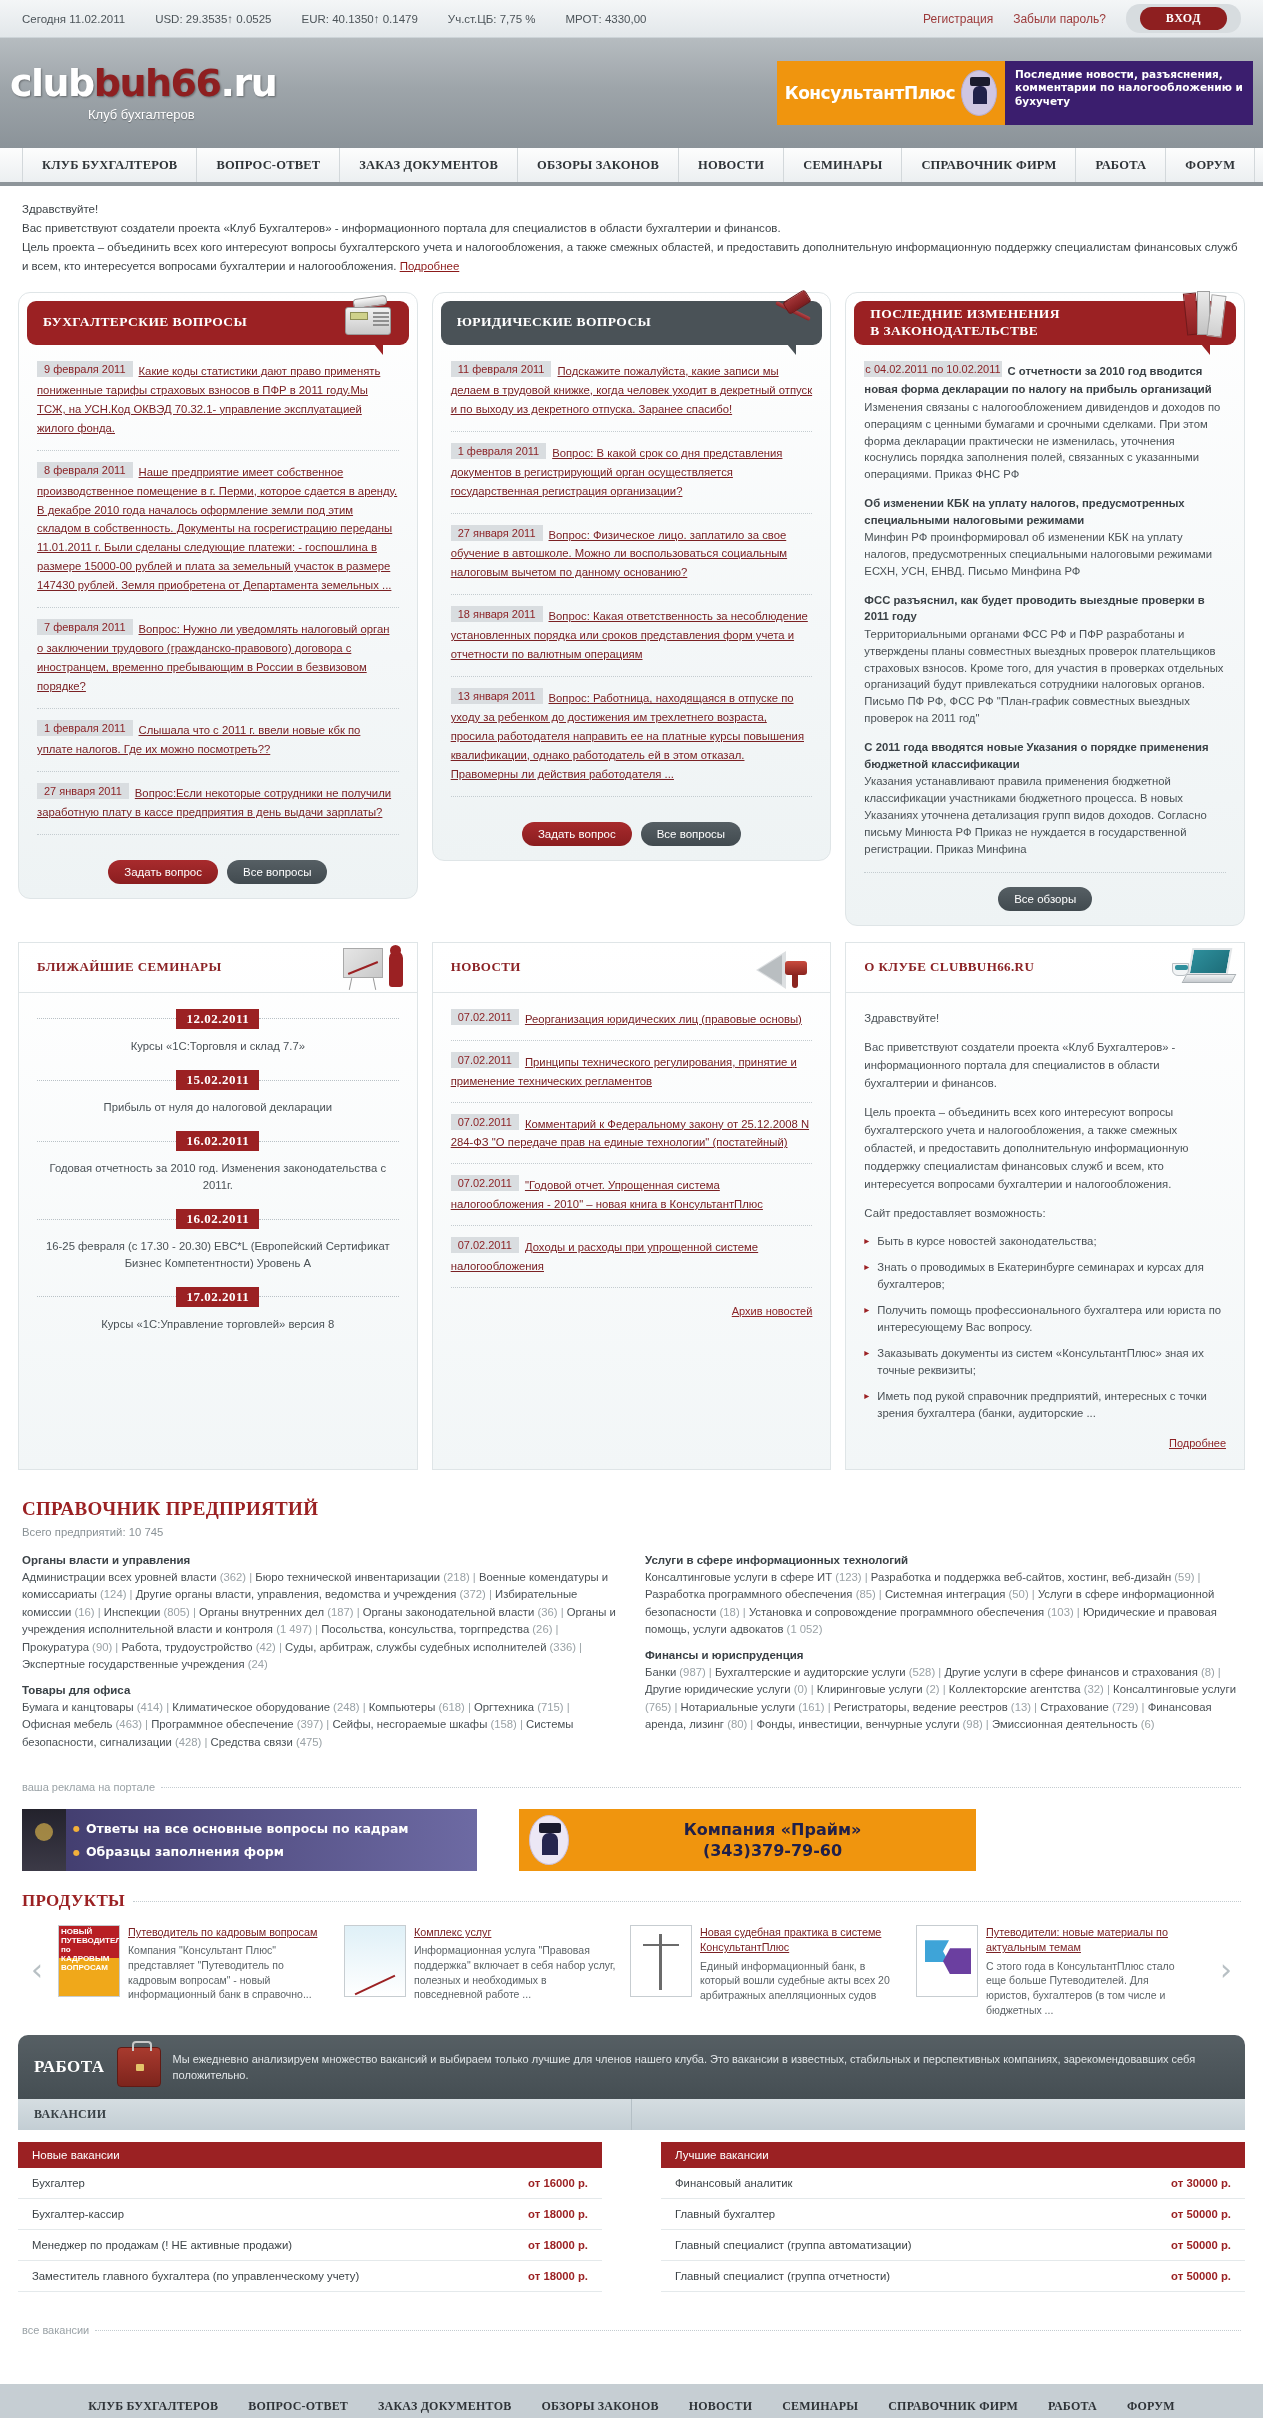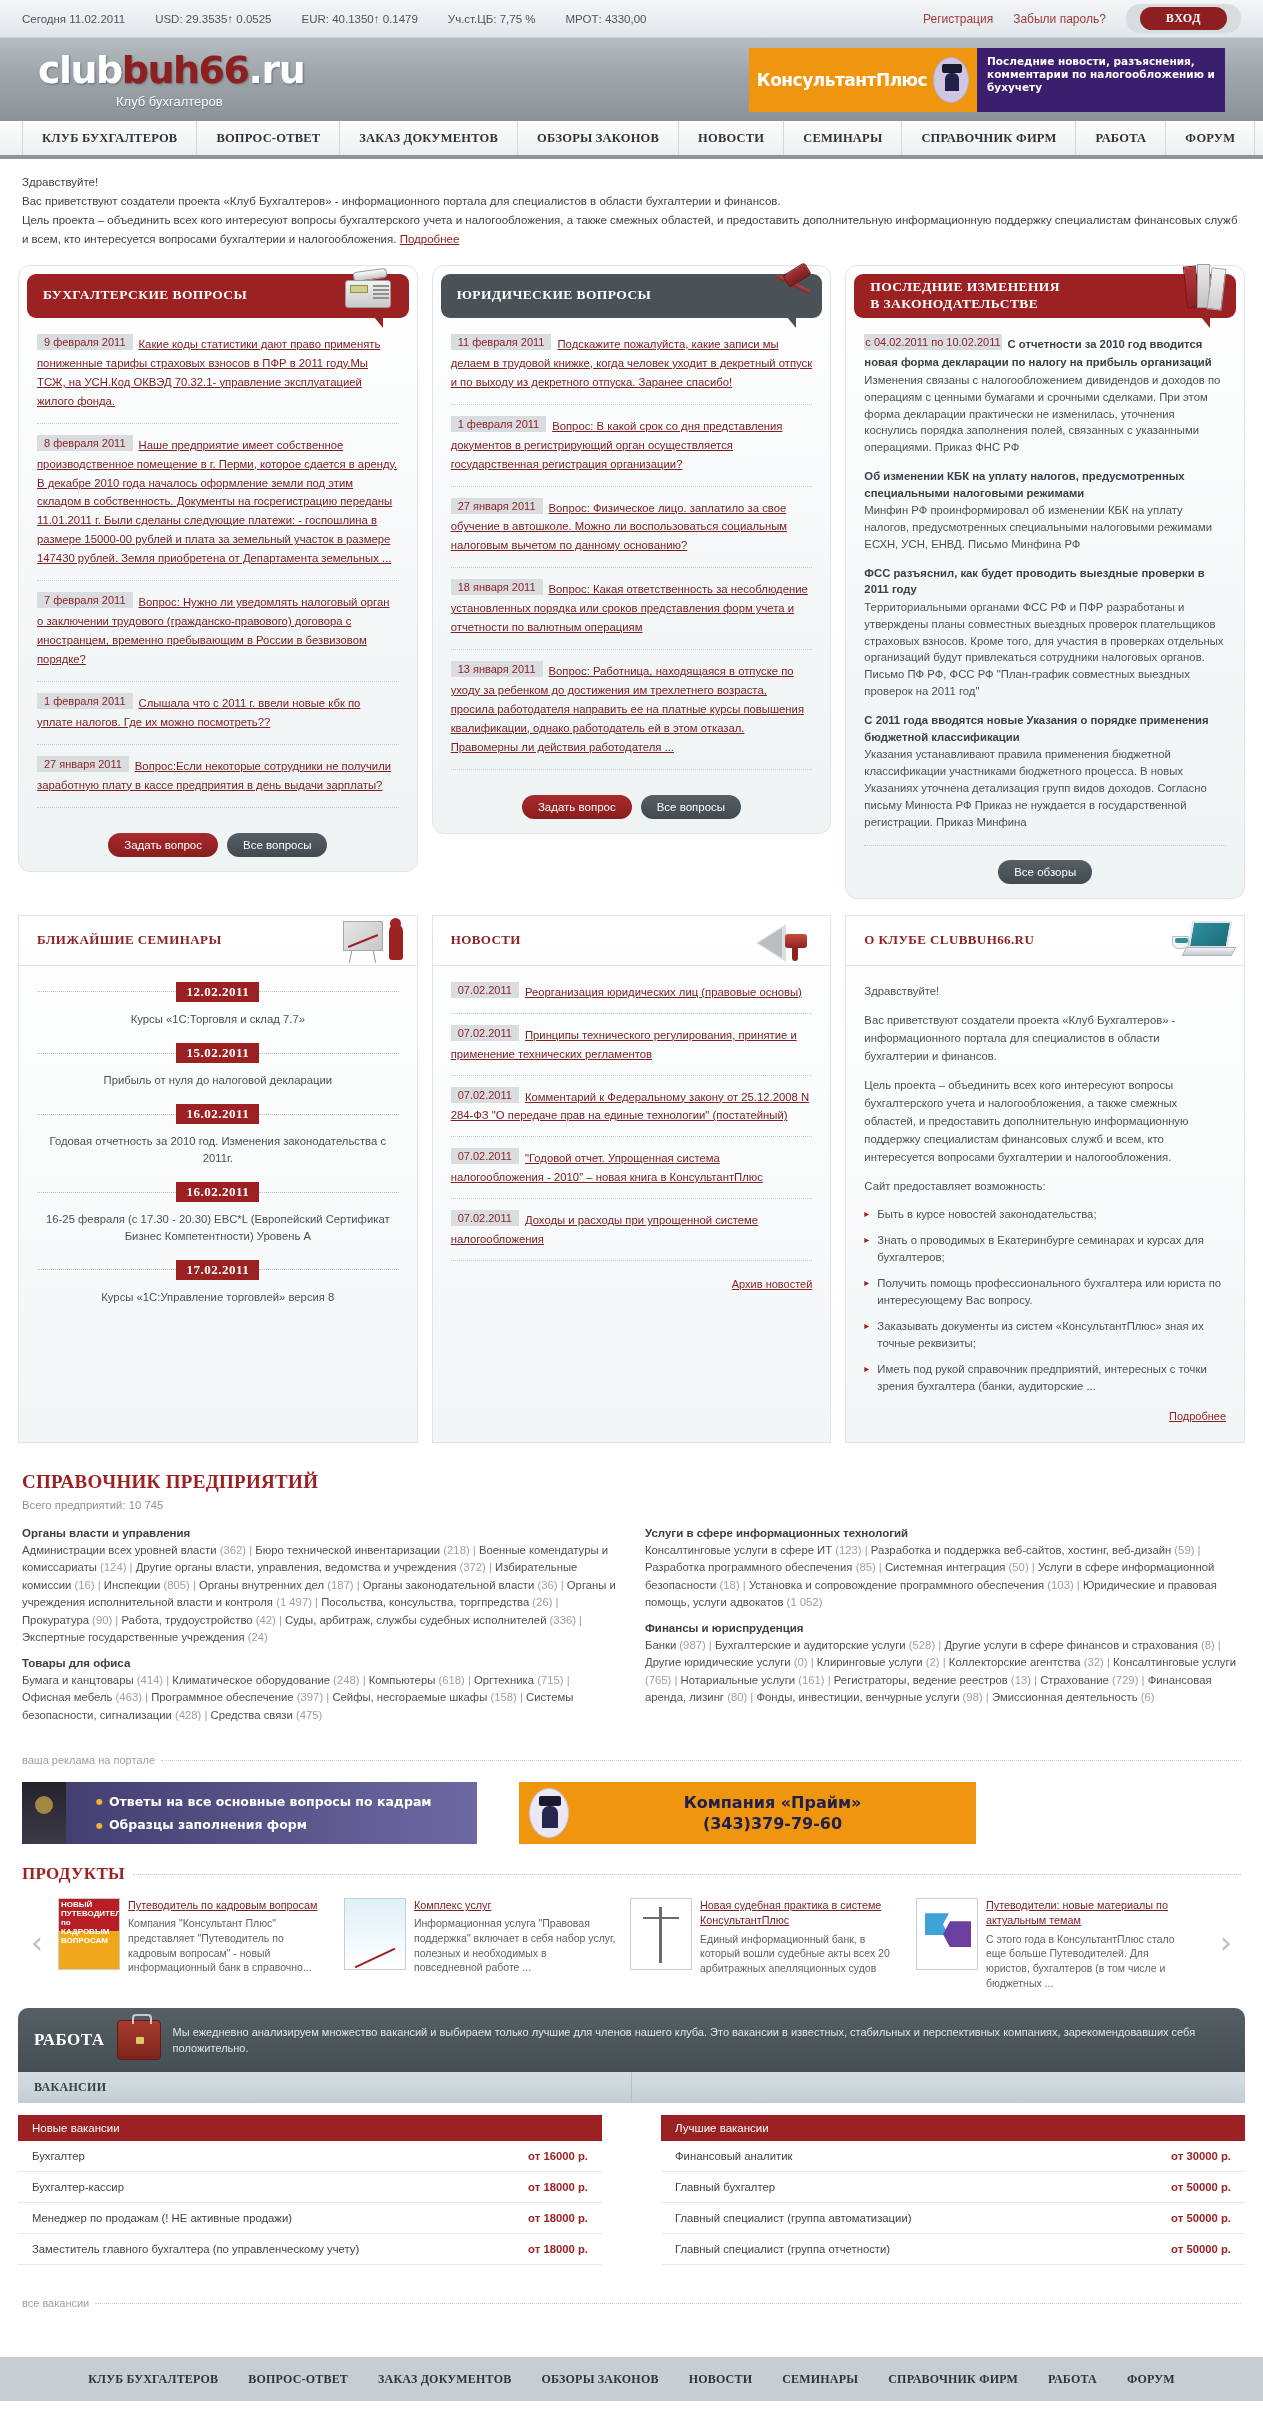--- a/index.html
+++ b/index.html
@@ -47,25 +47,25 @@
     padding: 4px 26px;
     font-size: 12px;
     font-weight: bold;
     letter-spacing: .6px;
     font-family: "Liberation Serif", serif;
     cursor: pointer;
   }
 
   
   .header {
-    height: 83px;
+    height: 110px;
     background: linear-gradient(to bottom, #b6bcc0 0%, #9ea5aa 45%, #8b9399 100%);
     display: flex;
     align-items: center;
-    padding: 0 38px;
+    padding: 0 10px;
     position: relative;
   }
   .logo-block { display: flex; flex-direction: column; }
   .logo-text {
     font-size: 38px;
     font-weight: bold;
     font-family: "DejaVu Sans", sans-serif;
     letter-spacing: -1.5px;
     line-height: 1;
     text-shadow: 1px 1px 2px rgba(0,0,0,.35);
@@ -369,21 +369,21 @@
   .ban-passport {
     width: 44px; height: 62px;
     background: linear-gradient(to bottom,#23222c,#3c3a47);
     flex-shrink: 0;
     position: relative;
   }
   .ban-passport::after {
     content:""; position:absolute; left:13px; top:14px; width:18px; height:18px;
     background:#c8a54a; border-radius:50%; opacity:.75;
   }
-  .ban-kadry-lines { padding-left: 30px; color: #fff; font-size: 12.5px; font-weight: bold; line-height: 1.9; font-family:"DejaVu Sans",sans-serif;}
+  .ban-kadry-lines { padding-left: 7px; color: #fff; font-size: 12.5px; font-weight: bold; line-height: 1.9; font-family:"DejaVu Sans",sans-serif;}
   .ban-kadry-lines div::before { content:"\25CF"; color:#f2b03a; font-size:8px; margin-right:6px; vertical-align: middle;}
   .ban-prime {
     width: 457px; height: 62px;
     background: #f0950e;
     display: flex; align-items: center; padding-left: 10px;
     position: relative;
   }
   .prime-av {
     width: 40px; height: 50px; border-radius: 50%;
     background: #ece7f5; border: 1px solid #c9c0de; position: relative; overflow: hidden; flex-shrink: 0;

